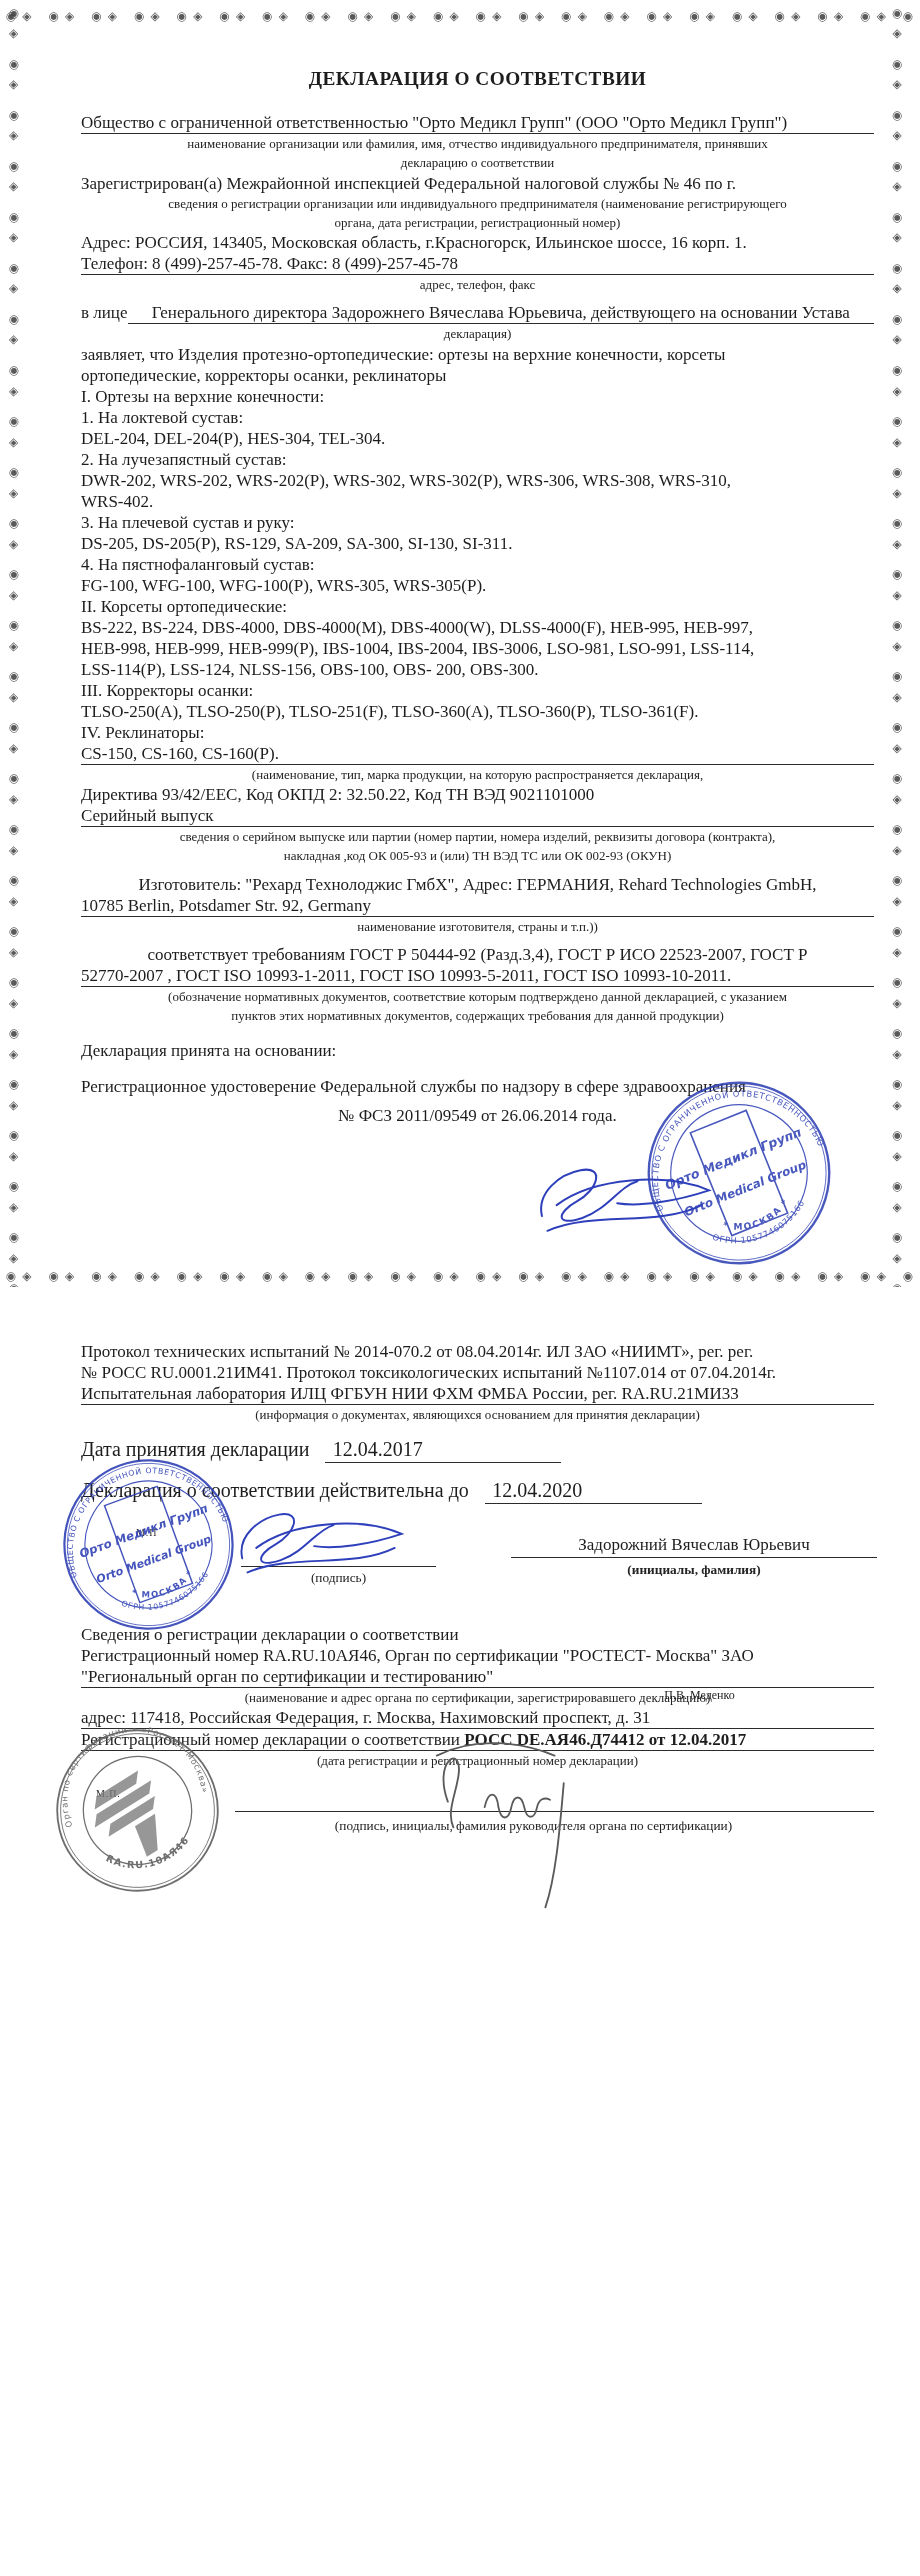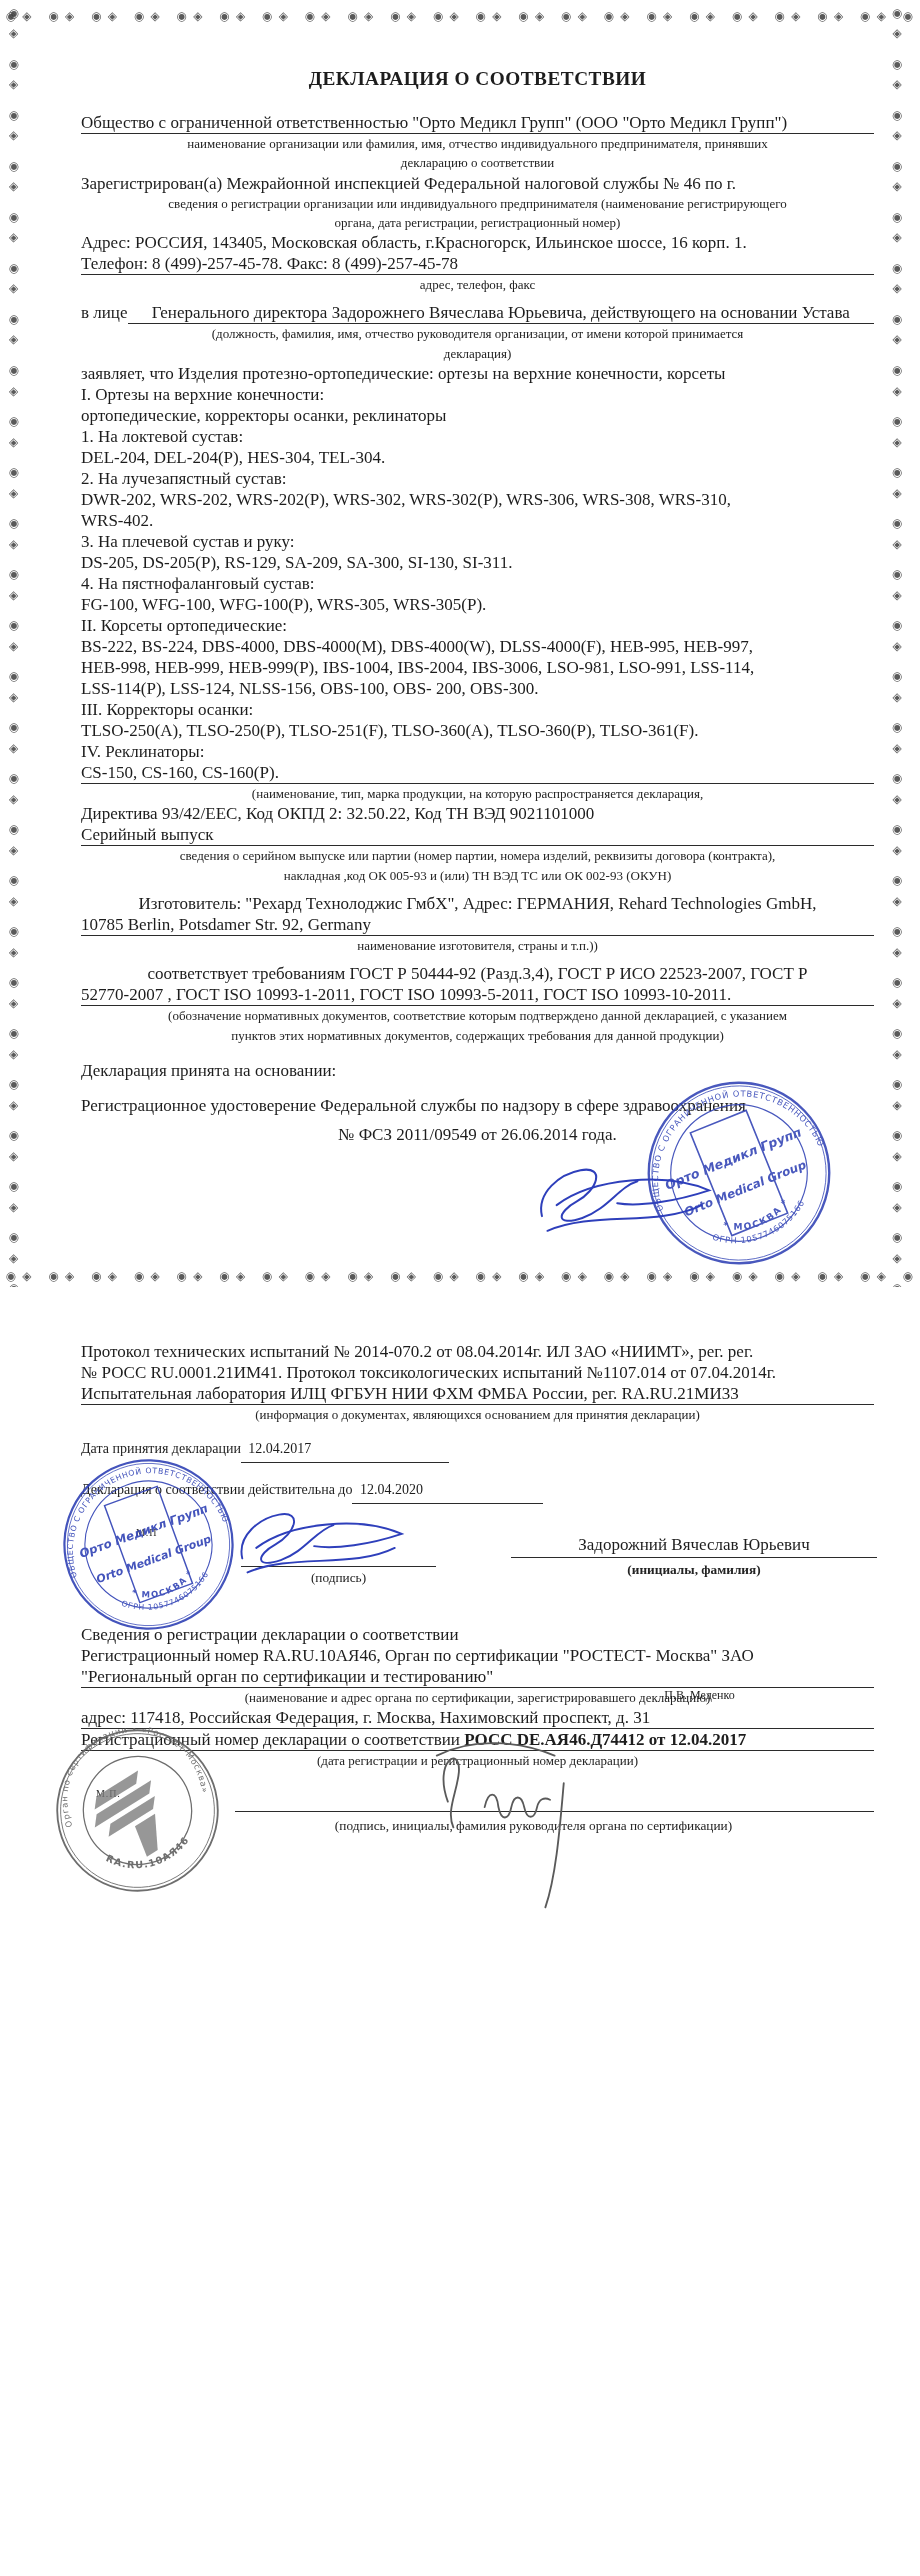--- a/index.html
+++ b/index.html
@@ -15,21 +15,21 @@
   
   .doc1{position:absolute;left:81px;right:46px;top:68px;z-index:1;}
   .doc2{position:absolute;left:81px;right:46px;top:1341px;z-index:1;}
   .title{font-size:19.3px;font-weight:bold;text-align:center;margin:0 0 22px 0;letter-spacing:0.5px;}
   .ln{font-size:17px;line-height:21px;white-space:nowrap;}
   .ln.u{border-bottom:1.1px solid #2b2b2b;}
   .cap{font-size:13px;line-height:19.3px;text-align:center;white-space:nowrap;color:#232323;}
   .sp1{margin-top:8px;text-align:center;}.sp2{margin-top:14.7px;}
   .lead-row{display:flex;}
   .lead-row .rest{flex:1;border-bottom:1.1px solid #2b2b2b;}
-  .field{display:flex;font-size:14px;line-height:24px;margin-top:13px;white-space:nowrap;}
+  .field{display:flex;font-size:20px;line-height:24px;margin-top:13px;white-space:nowrap;gap:16px;}
   .field.f2{margin-top:14.7px;}
   .fval{border-bottom:1.1px solid #2b2b2b;padding:0 138px 0.9px 7.4px;}
   .f2 .fval{padding-right:120px;}
   .mt-sig{margin-top:120px;}
   .reg-line .b{font-weight:bold;}
   
   .abs{position:absolute;z-index:2;}
   .sigline{border-top:1.2px solid #2b2b2b;}
   .scap{font-size:13.3px;color:#232323;text-align:center;}
   .name-line{font-size:17px;text-align:center;border-bottom:1.1px solid #2b2b2b;padding-bottom:1.8px;}
@@ -56,25 +56,24 @@
         <div class="ln">Зарегистрирован(а) Межрайонной инспекцией Федеральной налоговой службы № 46 по г.</div>
         <div class="cap">сведения о регистрации организации или индивидуального предпринимателя (наименование регистрирующего</div>
         <div class="cap">органа, дата регистрации, регистрационный номер)</div>
         <div class="ln">Адрес: РОССИЯ, 143405, Московская область, г.Красногорск, Ильинское шоссе, 16 корп. 1.</div>
         <div class="ln u">Телефон: 8 (499)-257-45-78. Факс: 8 (499)-257-45-78</div>
         <div class="cap">адрес, телефон, факс</div>
         <div class="ln lead-row sp1">
           <span>в лице </span>
           <span class="rest">Генерального директора Задорожнего Вячеслава Юрьевича, действующего на основании Устава</span>
         </div>
-        <div class="cap">(должность, фамилия, имя, отчество руководителя организации, от имени которой принимается</div>
         <div class="cap">декларация)</div>
         <div class="ln">заявляет, что Изделия протезно-ортопедические: ортезы на верхние конечности, корсеты</div>
+        <div class="ln">ортопедические, корректоры осанки, реклинаторы</div>
         <div class="ln">I. Ортезы на верхние конечности:</div>
-        <div class="ln">ортопедические, корректоры осанки, реклинаторы</div>
         <div class="ln">1. На локтевой сустав:</div>
         <div class="ln">DEL-204, DEL-204(P), HES-304, TEL-304.</div>
         <div class="ln">2. На лучезапястный сустав:</div>
         <div class="ln">DWR-202, WRS-202, WRS-202(P), WRS-302, WRS-302(P), WRS-306, WRS-308, WRS-310,</div>
         <div class="ln">WRS-402.</div>
         <div class="ln">3. На плечевой сустав и руку:</div>
         <div class="ln">DS-205, DS-205(P), RS-129, SA-209, SA-300, SI-130, SI-311.</div>
         <div class="ln">4. На пястнофаланговый сустав:</div>
         <div class="ln">FG-100, WFG-100, WFG-100(P), WRS-305, WRS-305(P).</div>
         <div class="ln">II. Корсеты ортопедические:</div>

